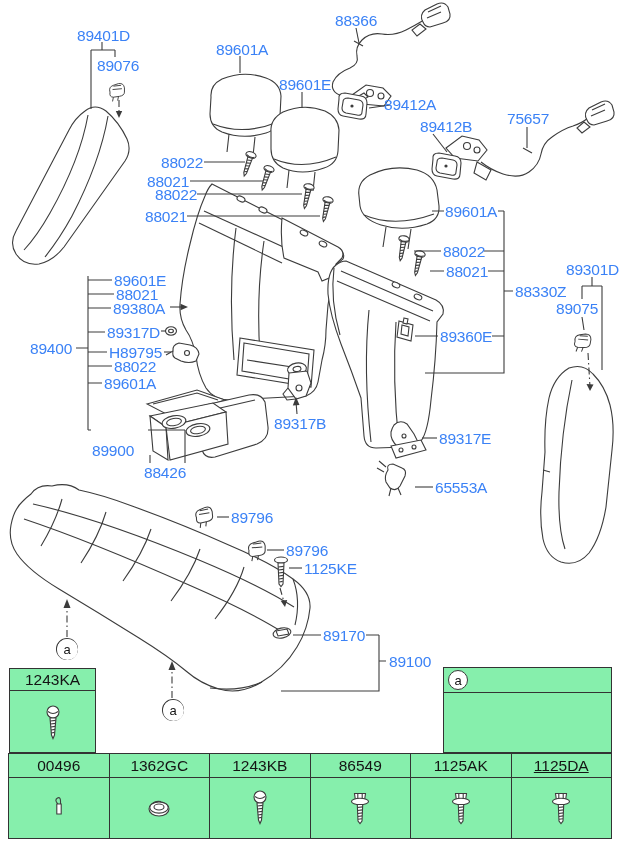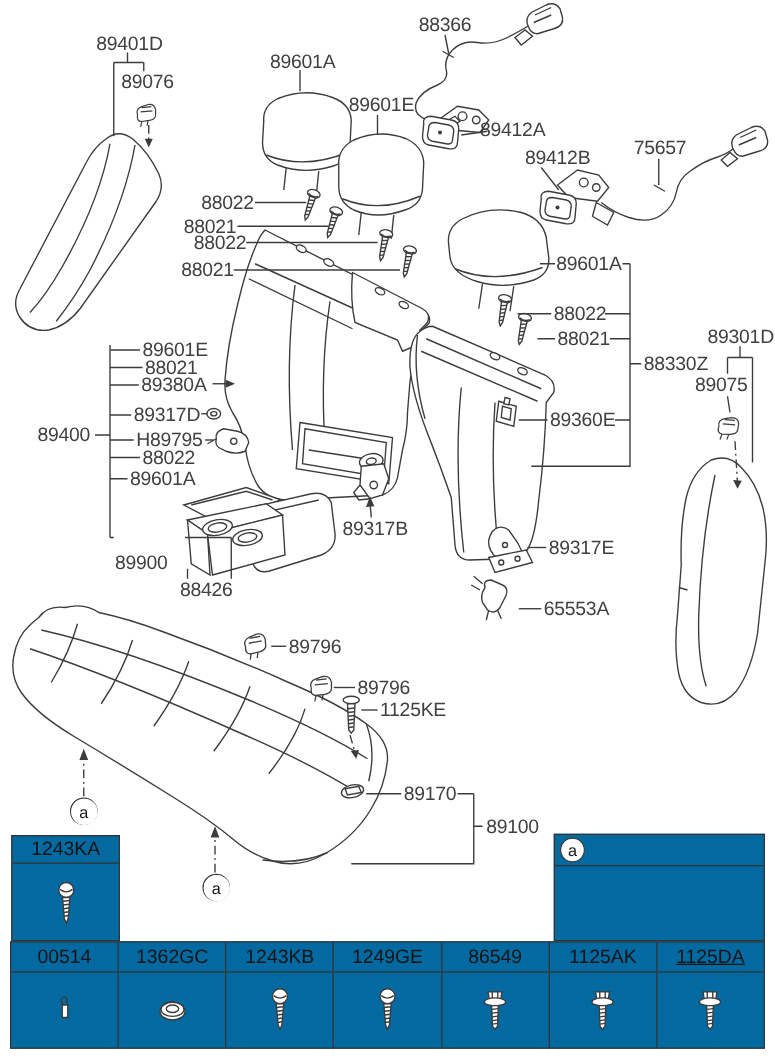--- a/index.html
+++ b/index.html
@@ -1,24 +1,24 @@
 <!DOCTYPE html>
 <html><head>
 <meta charset="utf-8">
 <style>
   html,body{margin:0;padding:0;background:#fff;}
   #stage{position:relative;width:620px;height:848px;background:#fff;overflow:hidden;
          font-family:"Liberation Sans",sans-serif;color:#141414;}
   #art{position:absolute;left:0;top:0;}
   .lbl{position:absolute;font-size:15.5px;line-height:1;letter-spacing:-0.2px;
-       white-space:nowrap;color:#404040;}
+       white-space:nowrap;color:#3b82f6;}
   .marker{position:absolute;width:21px;height:21px;border:1.4px solid #3c3c3c;
           border-radius:50%;display:flex;align-items:center;justify-content:center;
           font-size:13px;background:#fff;box-sizing:border-box;}
-  .box{position:absolute;border:1.4px solid #333;background:#0369a1;box-sizing:border-box;text-align:center;}
+  .box{position:absolute;border:1.4px solid #333;background:#86efac;box-sizing:border-box;text-align:center;}
   .box-head{border-bottom:1.4px solid #333;display:flex;align-items:center;
             justify-content:center;font-size:15.5px;box-sizing:border-box;}
   #kit-box .box-head{height:22px;}
   #kit-box .box-body{height:61px;display:flex;align-items:center;justify-content:center;}
   #abox .box-head{height:25px;justify-content:flex-start;padding-left:4px;}
   #abox .box-head .marker{position:static;width:20px;height:20px;}
   #ftable{display:flex;}
   .fcol{flex:1;border-right:1.4px solid #333;display:flex;flex-direction:column;box-sizing:border-box;}
   .fcol:last-child{border-right:none;text-decoration:underline;}
   .fhead{height:24px;border-bottom:1.4px solid #333;display:flex;align-items:center;
@@ -357,21 +357,21 @@
 </div>
 
 <div id="abox" class="box" style="left:443px;top:667px;width:169px;height:86px">
   <div class="box-head">
     <div class="marker">a</div>
   </div>
 </div>
 
 <div id="ftable" class="box" style="left:8px;top:753px;width:604px;height:86px">
   <div class="fcol">
-    <div class="fhead">00514</div>
+    <div class="fhead">00496</div>
     <div class="fbody">
           <svg width="26" height="30" viewBox="0 0 26 30">
             <use href="#def-pin-v" y="-2"></use>
           </svg>
         </div>
   </div>
   <div class="fcol">
     <div class="fhead">1362GC</div>
     <div class="fbody">
           <svg width="26" height="34" viewBox="0 0 26 34">
@@ -381,28 +381,20 @@
   </div>
   <div class="fcol">
     <div class="fhead">1243KB</div>
     <div class="fbody">
           <svg width="26" height="38" viewBox="0 0 26 38">
             <use href="#def-screw-v" y="1"></use>
           </svg>
         </div>
   </div>
   <div class="fcol">
-    <div class="fhead">1249GE</div>
-    <div class="fbody">
-          <svg width="26" height="38" viewBox="0 0 26 38">
-            <use href="#def-screw-v" y="1"></use>
-          </svg>
-        </div>
-  </div>
-  <div class="fcol">
     <div class="fhead">86549</div>
     <div class="fbody">
           <svg width="26" height="38" viewBox="0 0 26 38">
             <use href="#def-bolt-v" y="1"></use>
           </svg>
         </div>
   </div>
   <div class="fcol">
     <div class="fhead">1125AK</div>
     <div class="fbody">

